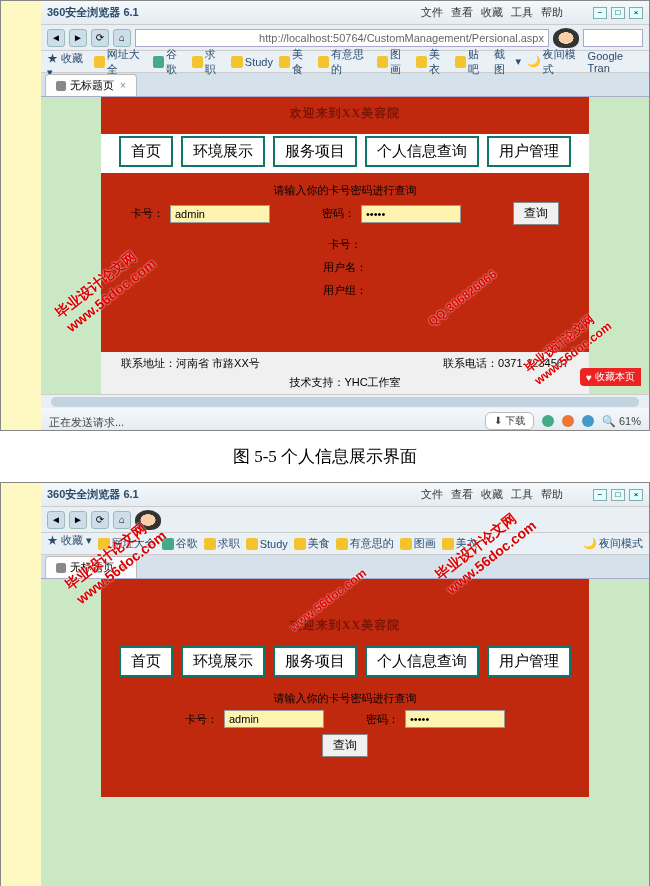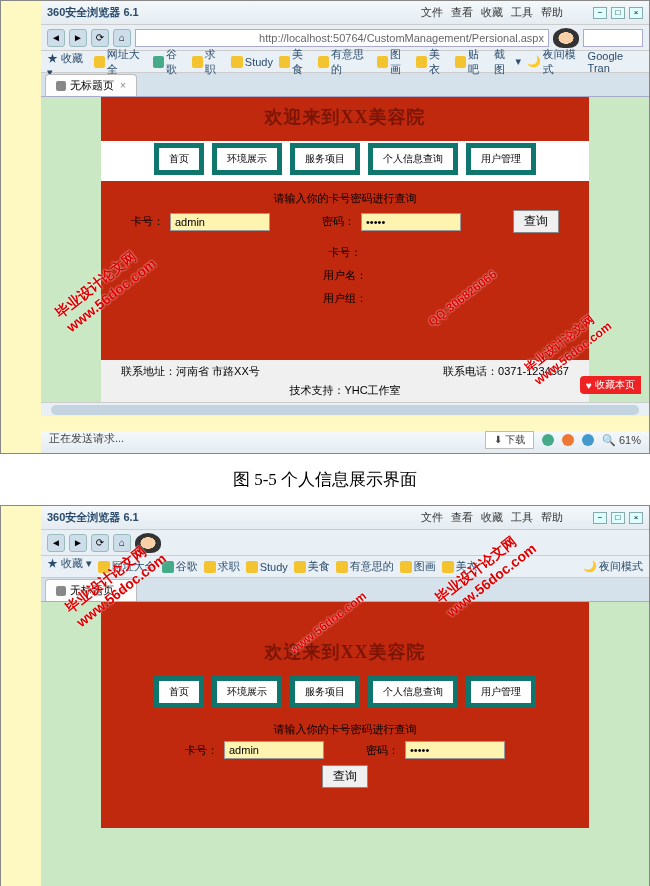--- a/index.html
+++ b/index.html
@@ -18,38 +18,38 @@
     .search-box { width:60px; height:18px; border:1px solid #aac; background:#fff; }
     .bookmark-row { height:22px; background:#eaf1f6; border-bottom:1px solid #ccc; display:flex; padding:0 6px; gap:6px; font-size:11px; color:#2a4b6c; }
     .bm-item { display:flex; align-items:center; gap:2px; }
     .bm-ic { width:12px; height:12px; background:#f4c430; border-radius:2px; }
     .tab-row { height:24px; background:#d5e2eb; display:flex; align-items:flex-end; padding:0 4px; border-bottom:1px solid #aac; }
     .tab { background:#fdfdfd; border:1px solid #bbb; border-bottom:none; border-radius:4px 4px 0 0; padding:3px 10px; font-size:11px; display:flex; align-items:center; gap:4px; }
     .tab-ic { width:10px; height:10px; background:#888; border-radius:2px; }
     .tab-x { color:#888; font-size:10px; margin-left:2px; }
     .viewport { background:#c9e8c3; padding:0; position:relative; }
     .red-panel { background:#c1290f; margin:0 60px; padding-bottom:8px; position:relative; }
-    .page-title { text-align:center; color:#7a1505; font-weight:bold; font-size:18px; padding:8px 0 12px; font-family: KaiTi, SimSun, serif; letter-spacing:1px; }
+    .page-title { text-align:center; color:#7a1505; font-weight:bold; font-size:12px; padding:8px 0 12px; font-family: KaiTi, SimSun, serif; letter-spacing:1px; }
     .nav-menu { display:flex; justify-content:center; gap:8px; padding:0 10px 14px; }
-    .nav-item { background:#fff; border:5px solid #0f766e; font-size:10px; padding:4px 10px; text-align:center; white-space:nowrap; }
+    .nav-item { background:#fff; border:2px solid #0f766e; font-size:15px; padding:4px 10px; text-align:center; white-space:nowrap; }
     .prompt { text-align:center; color:#000; font-size:11px; margin-bottom:4px; }
     .form-row { display:flex; align-items:center; justify-content:center; gap:6px; font-size:11px; color:#000; margin-bottom:6px; padding:0 20px; }
     .label { font-size:11px; }
     .inp { background:#fff3b0; border:1px solid #999; height:18px; padding:0 4px; font-size:11px; }
     .btn-query { background:#f0f0f0; border:1px solid #888; font-size:12px; padding:2px 10px; }
     .result-col { display:flex; flex-direction:column; align-items:center; gap:8px; font-size:11px; color:#000; padding:6px 0; }
     .footer-bar { background:#f0f0f0; padding:4px 20px; font-size:11px; display:flex; justify-content:space-between; color:#000;text-align:center; }
     .footer-bar2 { text-align:center; font-size:11px; background:#f0f0f0; padding-bottom:4px; }
     .fav-tag { position:absolute; bottom:8px; right:8px; background:#e22; color:#fff; font-size:10px; padding:2px 6px; border-radius:4px 0 0 4px; display:flex; align-items:center; gap:3px; }
     .fav-heart { color:#fff; }
     .scroll-h { height:14px; background:#e8eff5; border-top:1px solid #ccc; position:relative; }
     .scroll-thumb { position:absolute; left:10px; right:10px; top:2px; height:10px; background:#c3d3e0; border-radius:5px; }
-    .status-row { height:22px; background:linear-gradient(#f4f8fb,#e4ecf2); display:flex; align-items:flex-start; padding:0 8px; font-size:11px; color:#444; gap:8px;margin-top:15px; }
+    .status-row { height:22px; background:linear-gradient(#f4f8fb,#e4ecf2); display:flex; align-items:flex-end; padding:0 8px; font-size:11px; color:#444; gap:8px; }
     .status-right { margin-left:auto; display:flex; gap:8px; align-items:center; }
-    .dl-pill { border:1px solid #bbb; background:#fff; border-radius:0; padding:1px 8px; font-size:10px; }
+    .dl-pill { border:1px solid #bbb; background:#fff; border-radius:6px; padding:1px 8px; font-size:10px; }
     .ic-sm { width:12px; height:12px; border-radius:50%; }
     .caption { text-align:center; font-family: SimSun, serif; font-size:17px; padding:10px 0 14px; }
     .watermark { position:absolute; pointer-events:none; color:#d00; font-weight:bold; font-size:12px; transform:rotate(-38deg); white-space:nowrap; text-shadow:0 0 2px #fff; }
     .watermark.big { font-size:14px; }
     .v2 .viewport { min-height:380px; }
     .v2 .red-panel { padding:30px 0 30px; }
     .white-row { background:#fff; padding:2px 10px; }
   </style>
 </head>
 <body>

